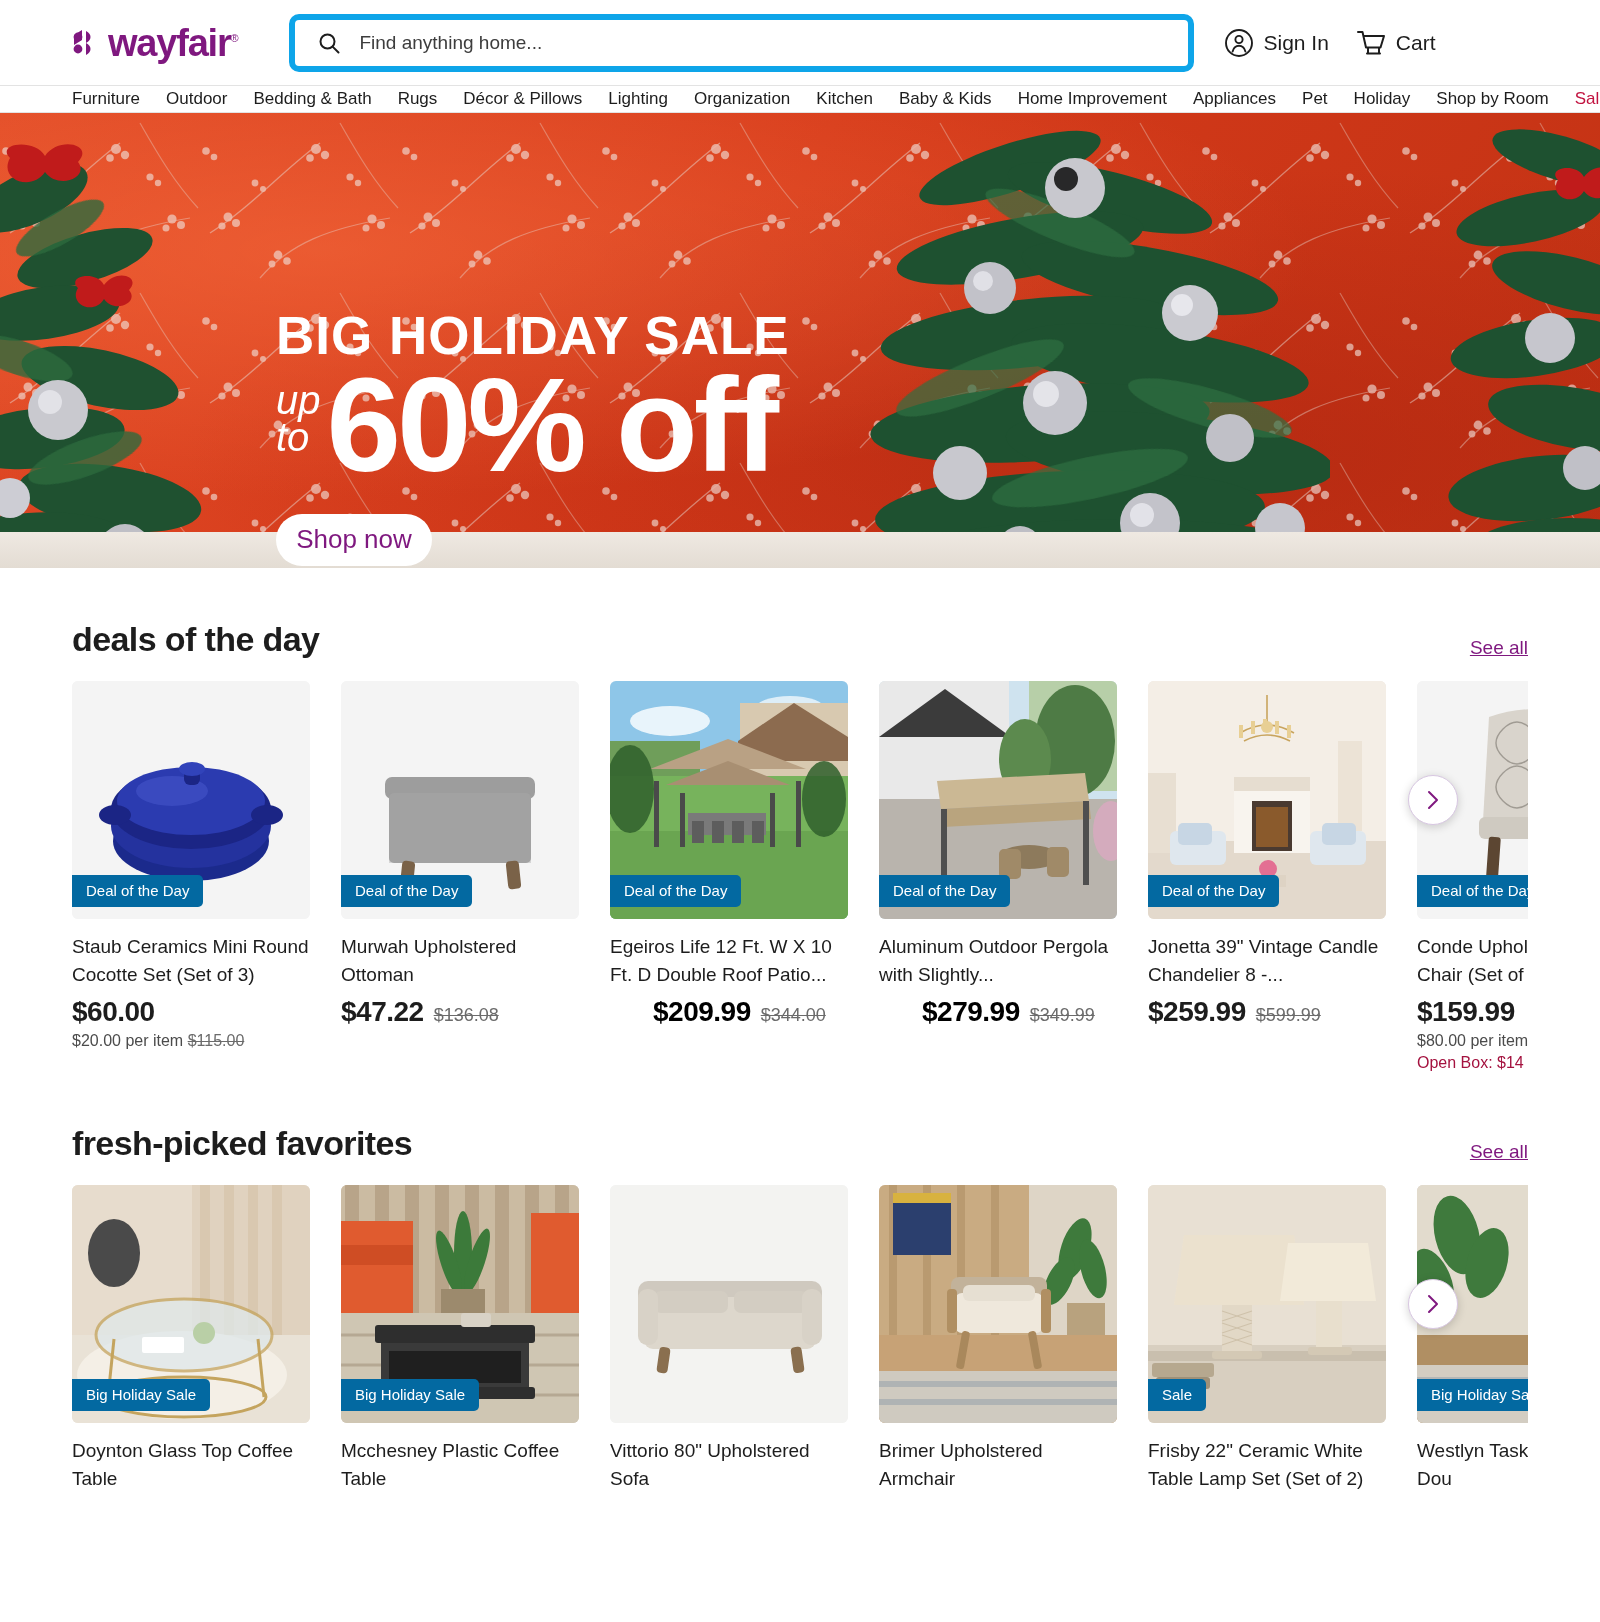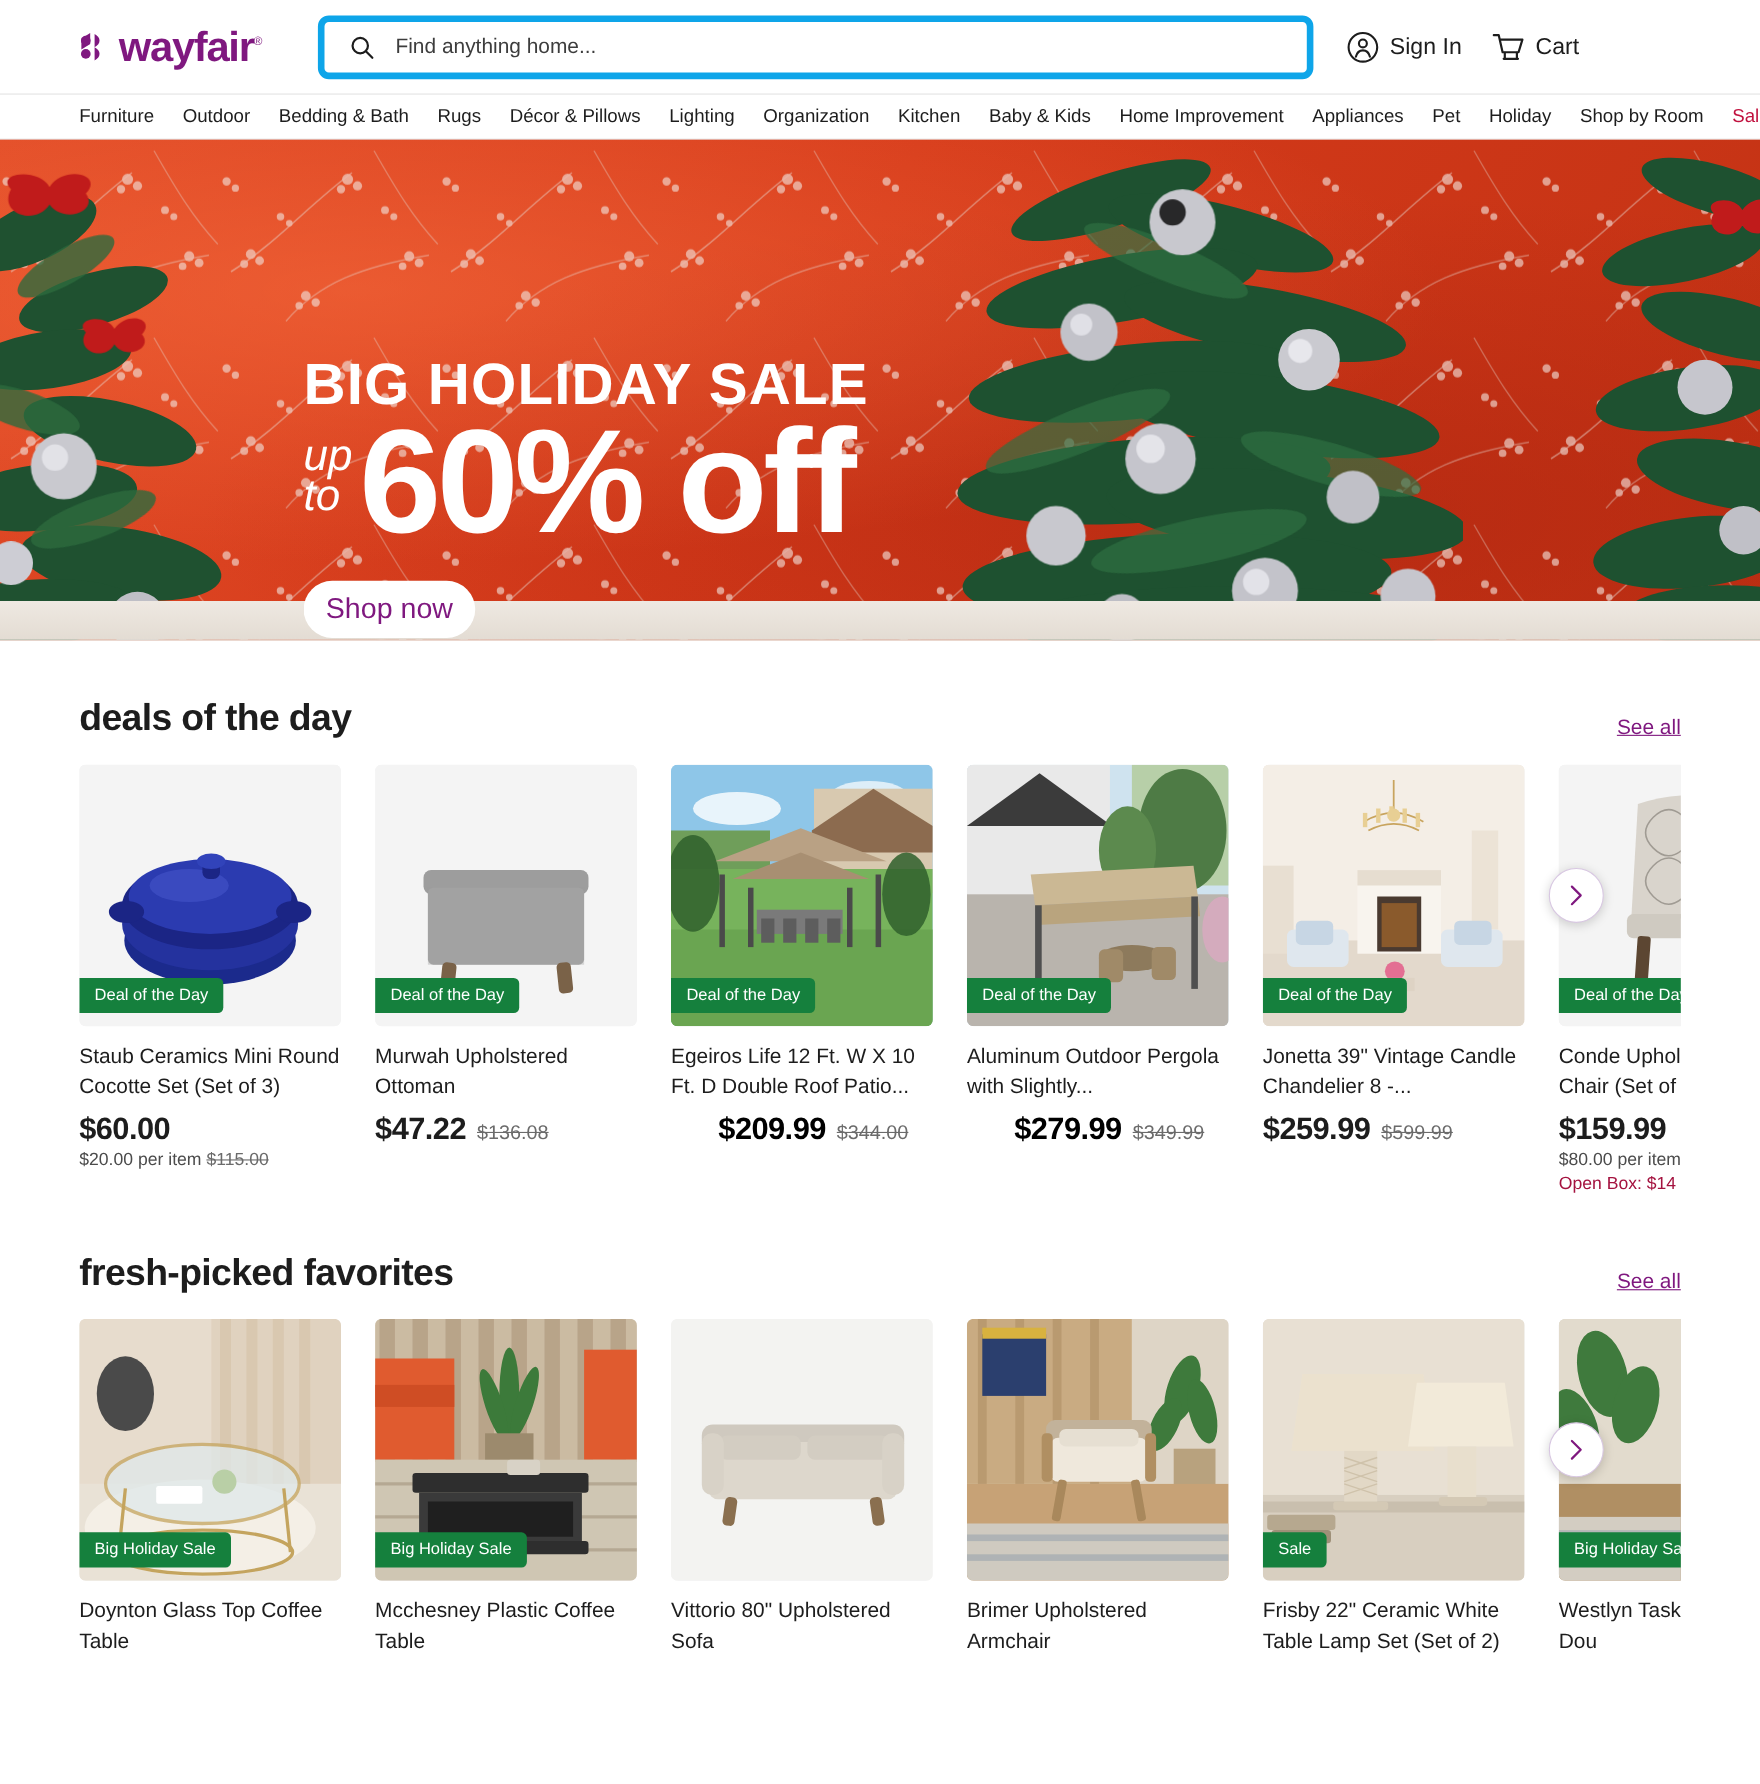--- a/index.html
+++ b/index.html
@@ -75,21 +75,21 @@
     align-items: center;
     gap: 9px;
     font-size: 21px;
     color: #1d1d1d;
     cursor: pointer;
     text-decoration: none;
   }
 
   
   .navbar {
-    height: 42px;
+    height: 28px;
     border-top: 1px solid #e3e3e3;
     border-bottom: 1px solid #e3e3e3;
     display: flex;
     align-items: center;
     padding: 0 72px;
     gap: 26px;
     background: #fff;
   }
   .nav-item {
     font-size: 17px;
@@ -216,21 +216,21 @@
     width: 238px;
     height: 238px;
     border-radius: 6px;
     overflow: hidden;
     background: #f4f4f4;
   }
   .badge {
     position: absolute;
     left: 0;
     bottom: 12px;
-    background: #15803d;
+    background: #0369a1;
     color: #fff;
     font-size: 15px;
     padding: 7px 14px 8px 14px;
     border-radius: 0 5px 5px 0;
     white-space: nowrap;
   }
   .card-title {
     margin-top: 14px;
     font-size: 19px;
     line-height: 1.45;

